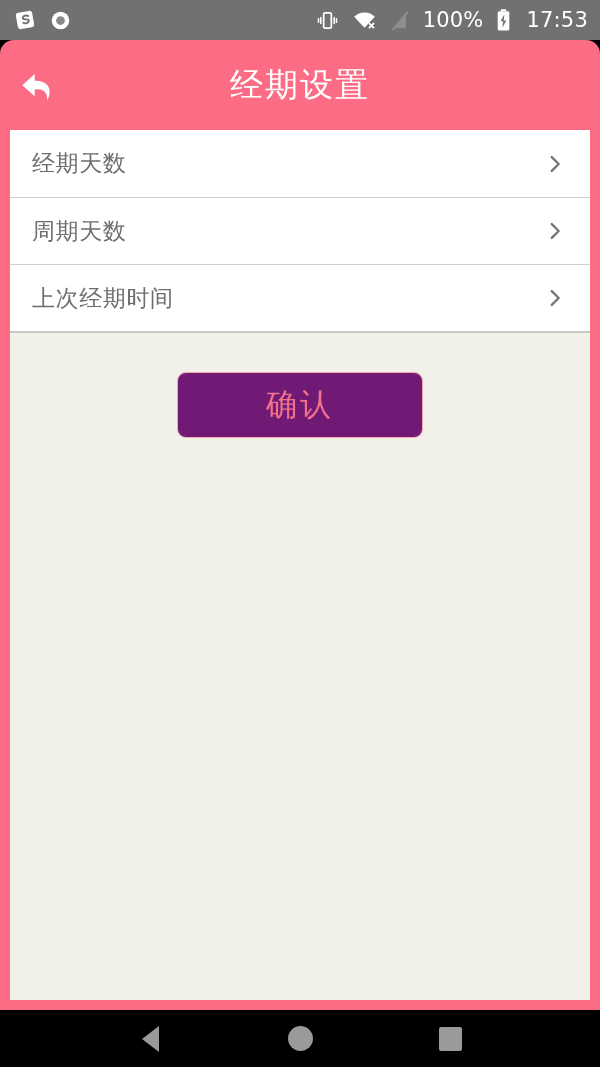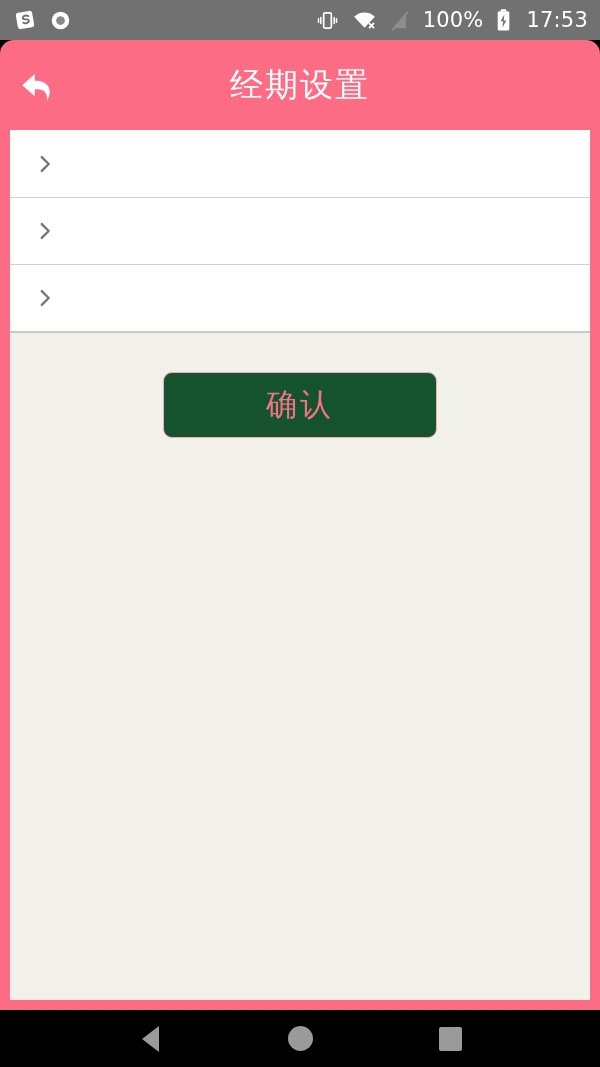--- a/index.html
+++ b/index.html
@@ -156,25 +156,25 @@
     height: 26px;
   }
 
   
   .confirm-wrap {
     display: flex;
     justify-content: center;
     margin-top: 39px;
   }
   .confirm-button {
-    width: 274px;
+    width: 246px;
     height: 66px;
     border: 1.5px solid #f4a9b7;
     border-radius: 9px;
-    background: #14532d;
+    background: #701a75;
     color: #f4718b;
     font-size: 31px;
     letter-spacing: 3px;
     display: flex;
     align-items: center;
     justify-content: center;
     cursor: pointer;
     font-family: "DejaVu Sans", "Liberation Sans", sans-serif;
     padding: 0;
     box-sizing: border-box;
@@ -286,36 +286,39 @@
         </span>
       </div>
       <div class="app-title">经期设置</div>
     </div>
 
     <div class="content">
 
       <div class="settings-list">
 
         <div class="settings-row">
+          <span class="row-label">经期天数</span>
           <span class="row-chevron">
             <svg width="22" height="22" viewBox="0 0 24 24">
               <path d="M8.5 4.5 L16 12 L8.5 19.5" fill="none" stroke="#767676" stroke-width="2.6" stroke-linecap="round" stroke-linejoin="round"></path>
             </svg>
           </span>
         </div>
 
         <div class="settings-row">
+          <span class="row-label">周期天数</span>
           <span class="row-chevron">
             <svg width="22" height="22" viewBox="0 0 24 24">
               <path d="M8.5 4.5 L16 12 L8.5 19.5" fill="none" stroke="#767676" stroke-width="2.6" stroke-linecap="round" stroke-linejoin="round"></path>
             </svg>
           </span>
         </div>
 
         <div class="settings-row">
+          <span class="row-label">上次经期时间</span>
           <span class="row-chevron">
             <svg width="22" height="22" viewBox="0 0 24 24">
               <path d="M8.5 4.5 L16 12 L8.5 19.5" fill="none" stroke="#767676" stroke-width="2.6" stroke-linecap="round" stroke-linejoin="round"></path>
             </svg>
           </span>
         </div>
 
       </div>
 
       <div class="confirm-wrap">

